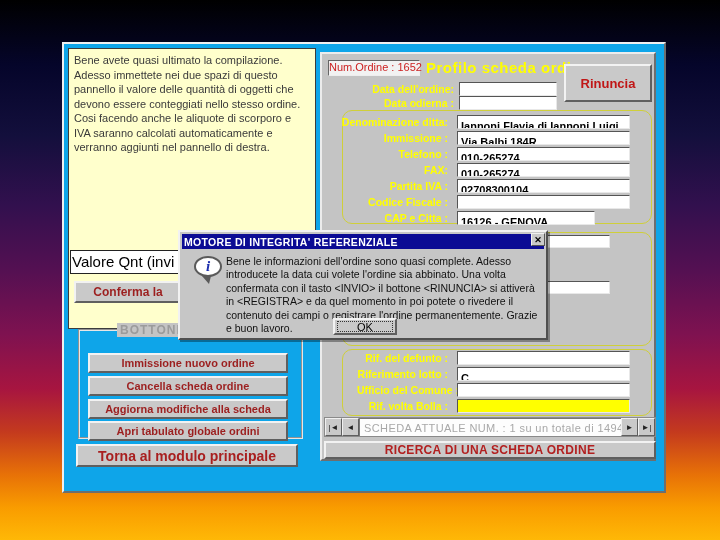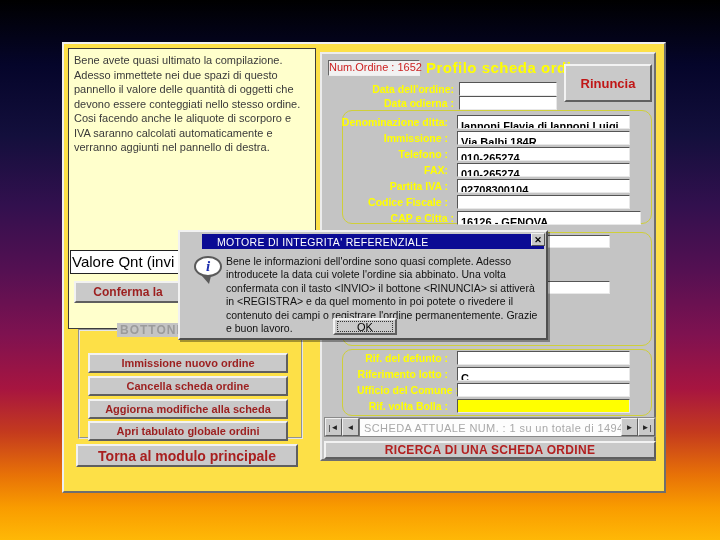--- a/index.html
+++ b/index.html
@@ -10,21 +10,21 @@
       #000000 0%, #05052a 12%, #130f3c 25%, #32104e 38%,
       #541052 50%, #7f1250 62%, #a71540 72%, #c43a1e 80%,
       #e87207 88%, #f99c00 94%, #ffb806 100%);
     position:relative;
   }
   .abs { position:absolute; }
 
   
   #main-window {
     left:62px; top:42px; width:604px; height:451px;
-    background:#fde047;
+    background:#0ea5e9;
     border-top:2px solid #efefef; border-left:2px solid #efefef;
     border-right:2px solid #6e6e6e; border-bottom:2px solid #6e6e6e;
   }
 
   
   #info-panel {
     left:4px; top:4px; width:248px; height:281px;
     background:#ffffcc; border:1px solid #3c3c3c;
     padding:4px 5px; color:#3a3a3a; font-size:11px; line-height:1.32;
   }
@@ -114,22 +114,22 @@
   
   #dialog {
     left:178px; top:230px; width:370px; height:110px; z-index:10;
     background:#c6c6c6;
     border-top:2px solid #f2f2f2; border-left:2px solid #f2f2f2;
     border-right:2px solid #4f4f4f; border-bottom:2px solid #4f4f4f;
     box-shadow:2px 2px 0 rgba(0,0,0,0.35);
   }
   #dialog-titlebar {
     position:absolute; left:2px; top:2px; right:2px; height:15px;
-    background:#0b0b94; color:#fff; font-size:10.5px; font-weight:normal;
-    display:flex; align-items:center; padding-left:15px; letter-spacing:0.3px;margin-left:20px;
+    background:#0b0b94; color:#fff; font-size:10.5px; font-weight:bold;
+    display:flex; align-items:center; padding-left:2px; letter-spacing:0.3px;
   }
   #dialog-close {
     position:absolute; right:1px; top:1px; width:14px; height:13px;
     background:#c9c9c9; color:#000; font-size:9px; font-weight:bold;
     border-top:1px solid #f0f0f0; border-left:1px solid #f0f0f0;
     border-right:1px solid #555; border-bottom:1px solid #555;
     display:flex; align-items:center; justify-content:center;
   }
   #dialog-icon {
     position:absolute; left:14px; top:24px; width:28px; height:21px;
@@ -195,22 +195,22 @@
     <div class="flabel" style="right:206px; top:78px;">Immissione :</div>
     <div class="tbox" style="left:135px; top:77px; width:173px; height:14px;">Via Balbi 184R</div>
     <div class="flabel" style="right:206px; top:94px;">Telefono :</div>
     <div class="tbox" style="left:135px; top:93px; width:173px; height:14px;">010-265274</div>
     <div class="flabel" style="right:206px; top:110px;">FAX:</div>
     <div class="tbox" style="left:135px; top:109px; width:173px; height:14px;">010-265274</div>
     <div class="flabel" style="right:206px; top:126px;">Partita IVA :</div>
     <div class="tbox" style="left:135px; top:125px; width:173px; height:14px;">02708300104</div>
     <div class="flabel" style="right:206px; top:142px;">Codice Fiscale :</div>
     <div class="tbox" style="left:135px; top:141px; width:173px; height:14px;"></div>
-    <div class="flabel" style="right:200px; top:158px;margin-left:45px;">CAP e Citta :</div>
-    <div class="tbox" style="left:135px; top:157px; width:184px; height:14px;">16126 - GENOVA</div>
+    <div class="flabel" style="right:206px; top:158px;margin-left:45px;">CAP e Citta :</div>
+    <div class="tbox" style="left:135px; top:157px; width:138px; height:14px;">16126 - GENOVA</div>
 
     <div class="ygroup" style="left:20px; top:178px; width:310px; height:114px;"></div>
     <div class="tbox" style="left:115px; top:181px; width:173px; height:13px;"></div>
     <div class="tbox" style="left:115px; top:197px; width:103px; height:13px;"></div>
     <div class="tbox" style="left:115px; top:213px; width:103px; height:13px;"></div>
     <div class="tbox" style="left:115px; top:227px; width:173px; height:13px;"></div>
     <div class="tbox" style="left:115px; top:243px; width:103px; height:13px;"></div>
     <div class="tbox" style="left:115px; top:258px; width:103px; height:13px;"></div>
     <div class="tbox" style="left:115px; top:272px; width:103px; height:13px;"></div>
 

